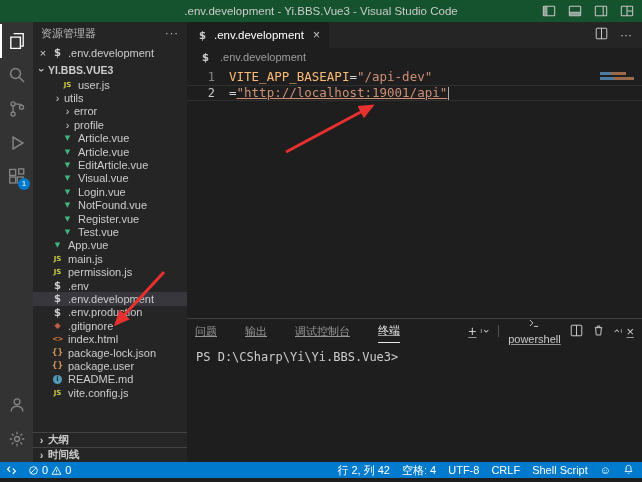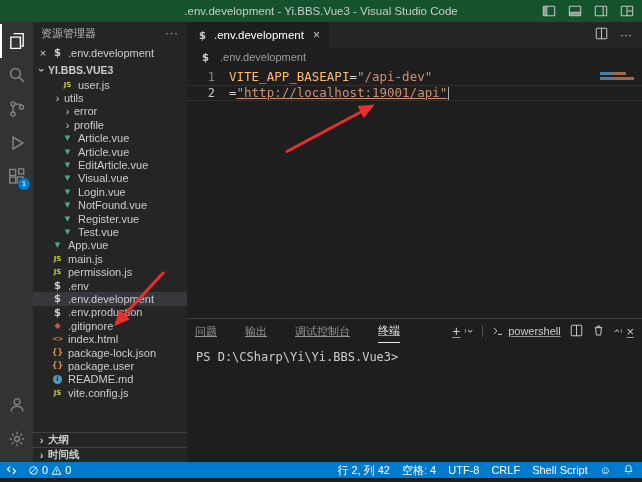--- a/index.html
+++ b/index.html
@@ -72,21 +72,21 @@
   
   .panel { height: 144px; border-top: 1px solid rgba(128,128,128,0.35); display: flex; flex-direction: column; background: #1e1e1e; flex: none; }
   .panel-tabs { height: 24px; display: flex; align-items: stretch; padding: 0 8px; gap: 28px; font-size: 11px; color: #969696; flex: none; text-decoration: underline; }
   .panel-tab { display: flex; align-items: center; cursor: pointer; }
   .panel-tab.active { color: #e7e7e7; border-bottom: 1px solid #e7e7e7; }
   .panel-controls { margin-left: auto; display: flex; align-items: center; gap: 9px; color: #cccccc; }
   .pc-plus { font-size: 14px; cursor: pointer; }
   .pc-chev { display: inline-block; font-size: 11px; transform: rotate(90deg); cursor: pointer; }
   .pc-chev.up { transform: rotate(-90deg); }
   .pc-divider { width: 1px; height: 12px; background: rgba(204,204,204,0.3); }
-  .shell-chip { display: flex; align-items: center; gap: 4px; font-size: 11px; cursor: pointer; }
+  .shell-chip { display: flex; align-items: center; gap: 4px; font-size: 11px; cursor: pointer; flex-direction: column; }
   .pc-close { font-size: 13px; cursor: pointer; }
   .terminal { flex: 1; padding: 7px 9px; font-family: "DejaVu Sans Mono", monospace; font-size: 12px; color: #cccccc; cursor: text; }
 
   
   .statusbar { height: 16px; background: #007acc; display: flex; align-items: center; padding: 0 8px 0 6px; font-size: 11px; color: #ffffff; }
   .sb-left { display: flex; align-items: center; gap: 10px; }
   .sb-group { display: flex; align-items: center; gap: 3px; cursor: pointer; }
   .sb-right { margin-left: auto; display: flex; align-items: center; gap: 12px; }
   .sb-item { cursor: pointer; white-space: nowrap; }
 

